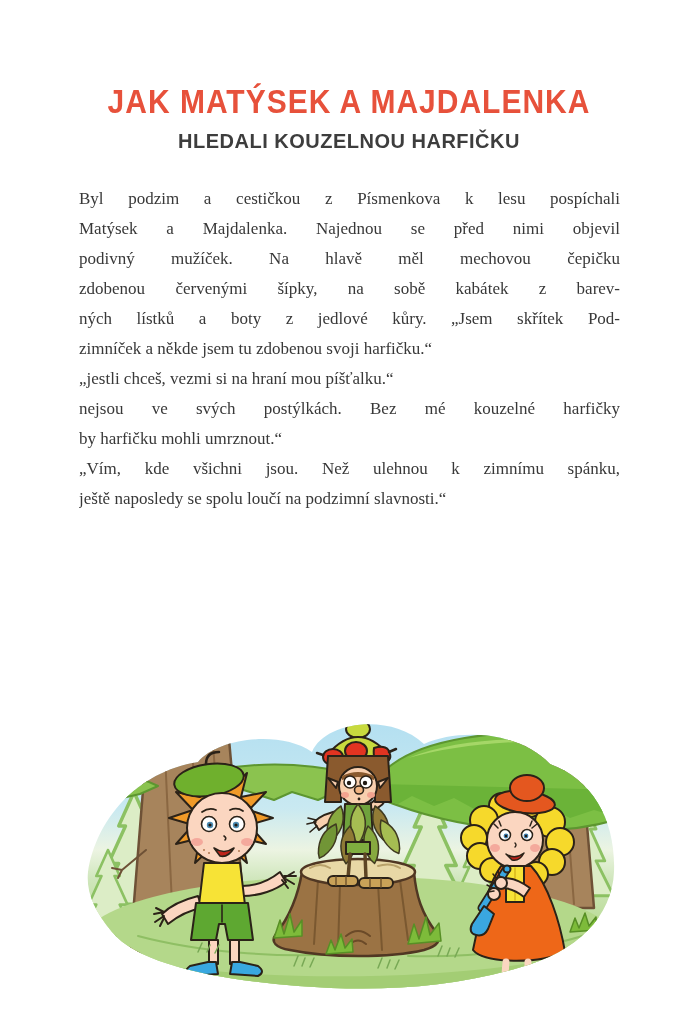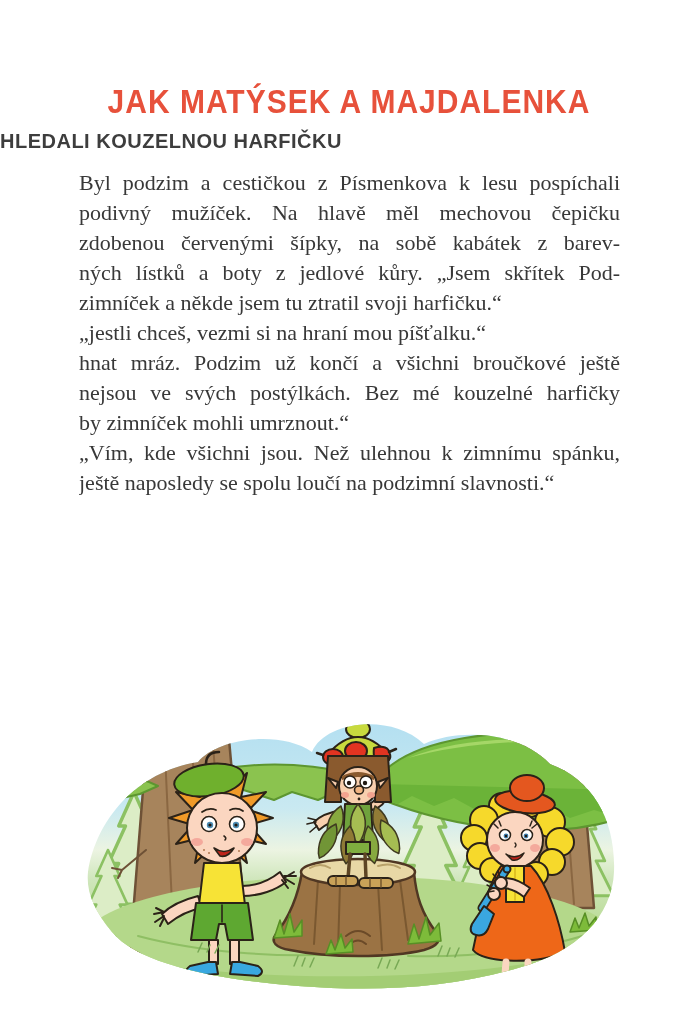--- a/index.html
+++ b/index.html
@@ -8,54 +8,54 @@
     position:relative;overflow:hidden;
     font-family:"Liberation Serif", serif;
   }
   .title{
     position:absolute;top:85px;left:0;width:698px;text-align:center;
     font-family:"Liberation Sans", sans-serif;font-weight:bold;
     font-size:30px;letter-spacing:1px;color:var(--title,#e7513b);
     transform:scaleY(1.08);
   }
   .subtitle{
-    position:absolute;top:130px;left:0;width:698px;text-align:left;
+    position:absolute;top:130px;left:0;width:698px;text-align:center;
     font-family:"Liberation Sans", sans-serif;font-weight:bold;
     font-size:20px;letter-spacing:0.5px;color:var(--subtitle,#3d3d3d);
   }
   .story{
-    position:absolute;top:168px;left:79px;width:541px;
-    font-size:22px;line-height:30px;color:var(--body-text,#383838);
+    position:absolute;top:184px;left:79px;width:541px;
+    font-size:17px;line-height:30px;color:var(--body-text,#383838);
   }
   .story .line{
     text-align:justify;text-align-last:justify;height:30px;overflow:hidden;
   }
   .story .line.last{text-align-last:left;}
   .story .line.indent{text-indent:28px;}
   .illustration{
     position:absolute;top:700px;left:78px;width:544px;height:300px;
   }
   .illustration svg{display:block;width:544px;height:300px;}
 </style>
 </head>
 <body style="--page-background: #ffffff; --title: #e7513b; --subtitle: #3d3d3d; --body-text: #383838;">
 
 <div class="title">JAK MATÝSEK A MAJDALENKA</div>
 <div class="subtitle">HLEDALI KOUZELNOU HARFIČKU</div>
 
 <div class="story">
     <div class="line">Byl podzim a cestičkou z Písmenkova k lesu pospíchali</div>
+    <div class="line">Matýsek a Majdalenka. Najednou se před nimi objevil</div>
     <div class="line">podivný mužíček. Na hlavě měl mechovou čepičku</div>
     <div class="line">zdobenou červenými šípky, na sobě kabátek z barev-</div>
     <div class="line">ných lístků a boty z jedlové kůry. „Jsem skřítek Pod-</div>
-    <div class="line last">zimníček a někde jsem tu ztratil svoji harfičku.“</div>
+    <div class="line last">zimníček a někde jsem tu zdobenou svoji harfičku.“</div>
     <div class="line last">„jestli chceš, vezmi si na hraní mou píšťalku.“</div>
-    <div class="line">hnat mráz. Podzim už končí a všichni broučkové ještě</div>
     <div class="line">nejsou ve svých postýlkách. Bez mé kouzelné harfičky</div>
-    <div class="line last">by zimníček mohli umrznout.“</div>
+    <div class="line last">by harfičku mohli umrznout.“</div>
     <div class="line">„Vím, kde všichni jsou. Než ulehnou k zimnímu spánku,</div>
     <div class="line last">ještě naposledy se spolu loučí na podzimní slavnosti.“</div>
   </div>
 
 <div class="illustration">
 <svg viewBox="0 0 544 300" xmlns="http://www.w3.org/2000/svg">
   <defs>
     <linearGradient id="sky" x1="0" y1="0" x2="0" y2="1">
       <stop offset="0" stop-color="#aeddf1"></stop>
       <stop offset="0.36" stop-color="#c9e9f1"></stop>

